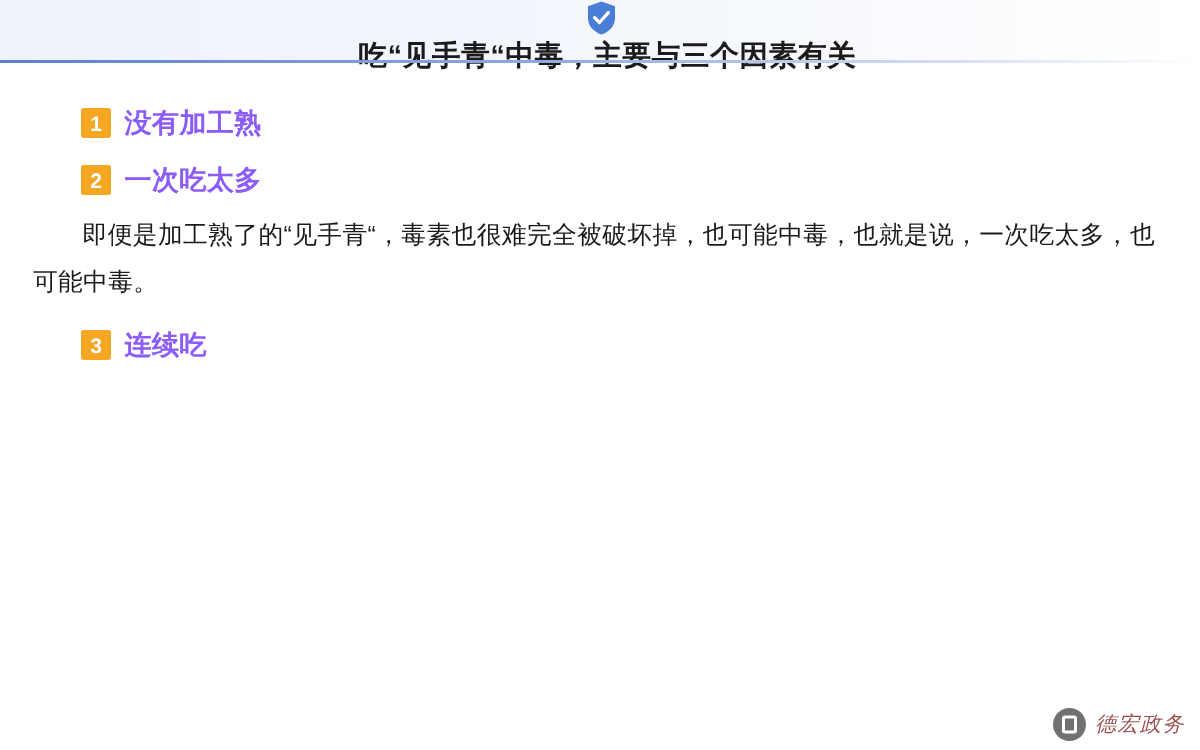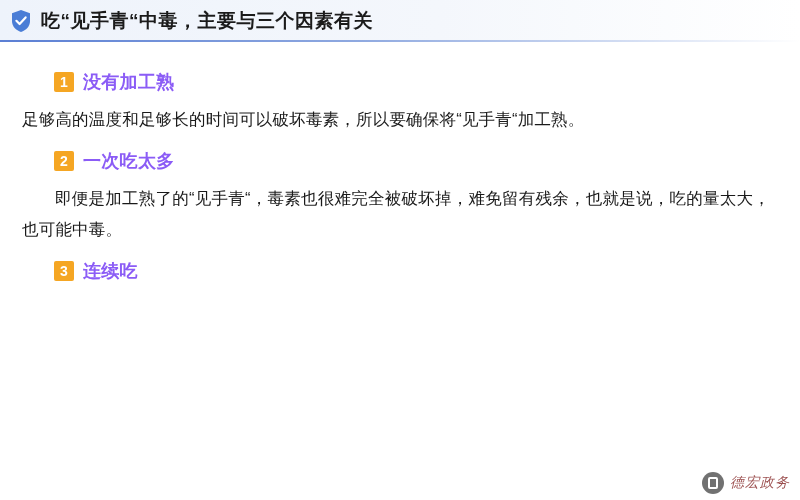--- a/index.html
+++ b/index.html
@@ -18,20 +18,21 @@
 
   
   .header {
     position: relative;
     height: 42px;
     background: linear-gradient(to right, #eef3fb 0%, #f4f7fc 55%, #ffffff 100%);
     display: flex;
     align-items: center;
     padding-left: 10px;
     box-sizing: border-box;
+    flex-direction: column;
   }
   .header-underline {
     position: absolute;
     left: 0;
     right: 0;
     bottom: 0;
     height: 2px;
     background: linear-gradient(to right, #5b7fd4 0%, #8fa9e0 45%, #ffffff 100%);
   }
   .shield-icon {
@@ -147,27 +148,26 @@
   <span class="header-title">吃“见手青“中毒，主要与三个因素有关</span>
   <div class="header-underline"></div>
 </div>
 
 <div class="content">
 
   <div class="section-head">
     <span class="num-badge">1</span>
     <span class="section-title">没有加工熟</span>
   </div>
-  <p class="para first-section">足够高的温度和足够长的时间可以破坏毒素，所以要确保将“见手青“加工熟。</p>
 
   <div class="section-head">
     <span class="num-badge">2</span>
     <span class="section-title">一次吃太多</span>
   </div>
-  <p class="para indent">即便是加工熟了的“见手青“，毒素也很难完全被破坏掉，难免留有残余，也就是说，吃的量太大，也可能中毒。</p>
+  <p class="para indent">即便是加工熟了的“见手青“，毒素也很难完全被破坏掉，也可能中毒，也就是说，一次吃太多，也可能中毒。</p>
 
   <div class="section-head">
     <span class="num-badge">3</span>
     <span class="section-title">连续吃</span>
   </div>
 
   <div class="spacer-md"></div>
 
 </div>
 

